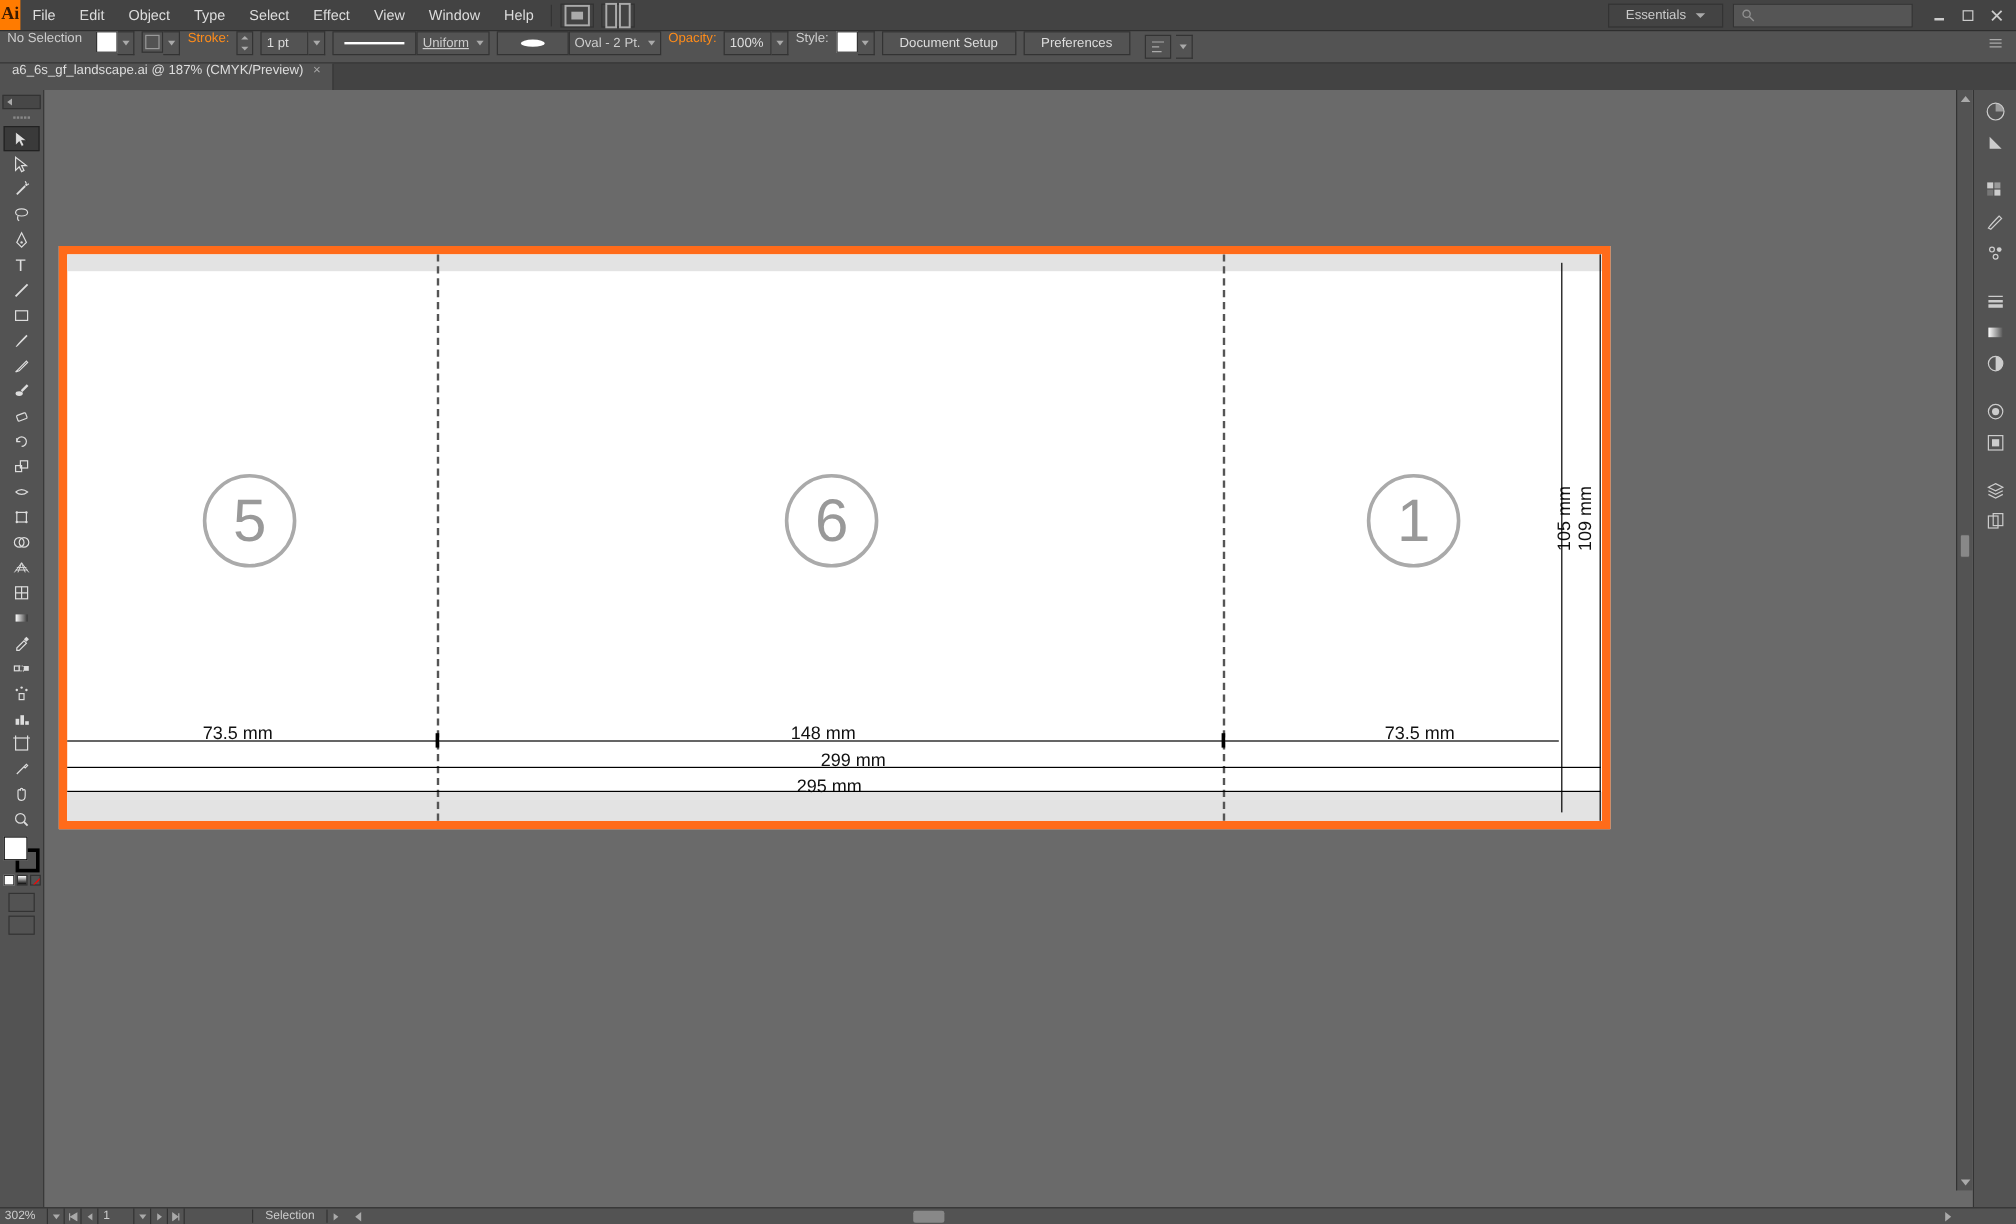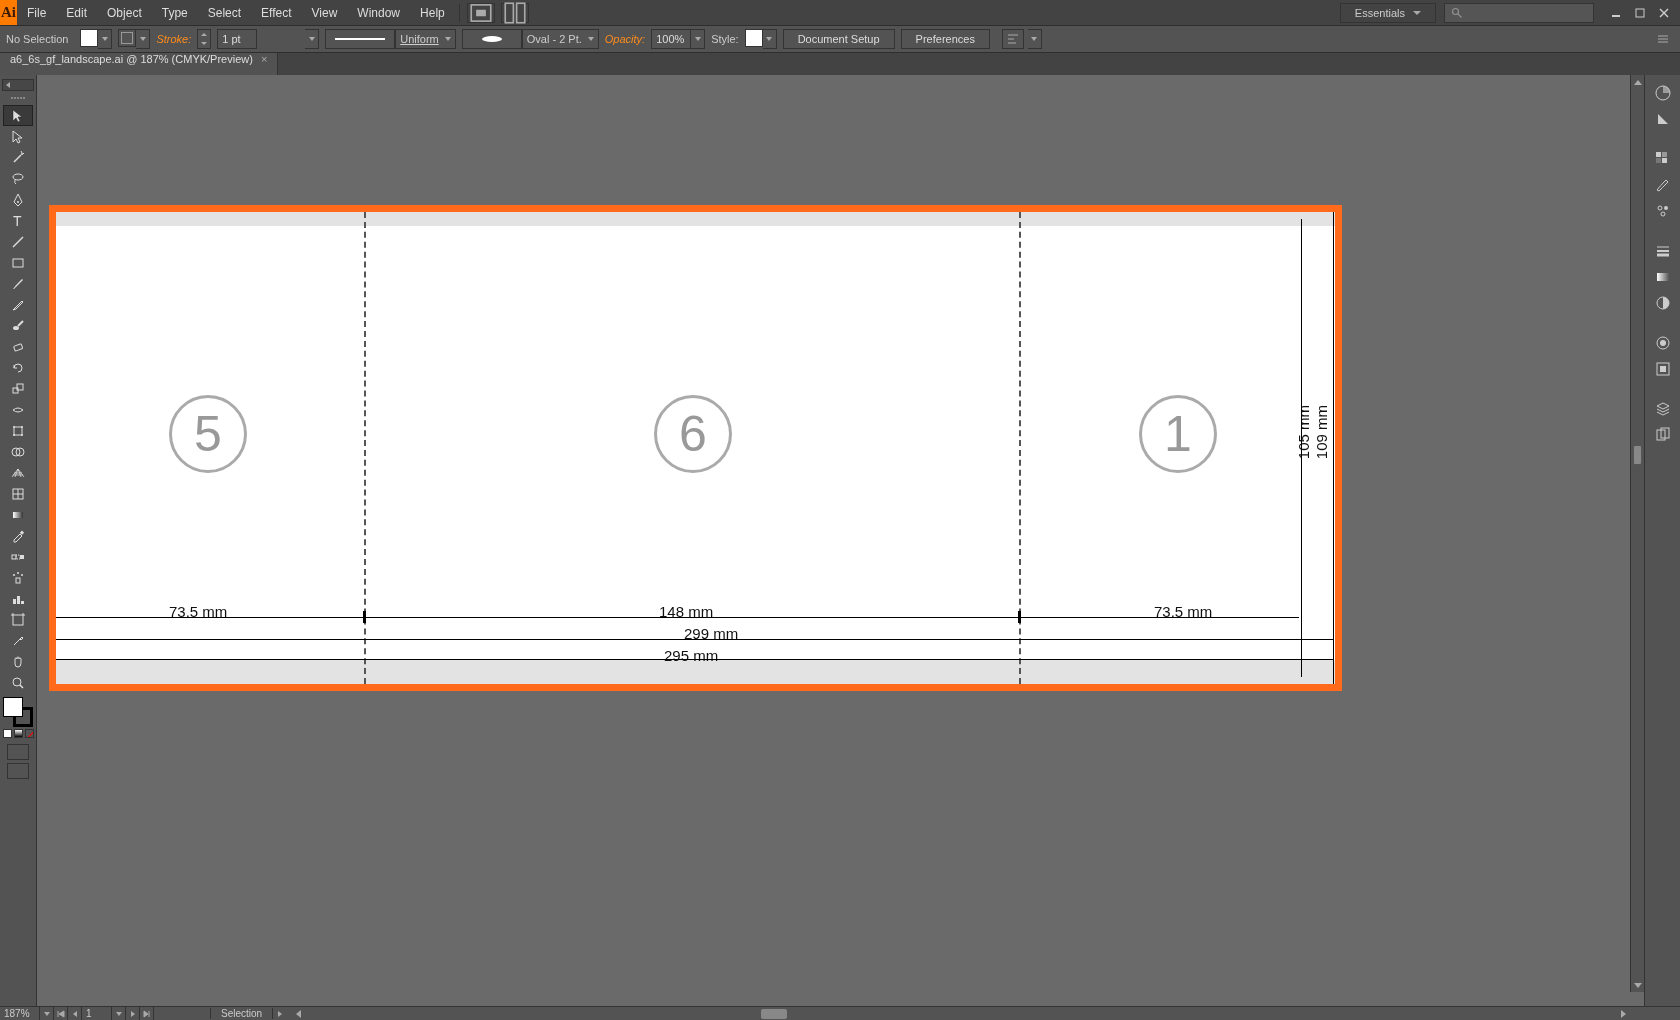--- a/index.html
+++ b/index.html
@@ -13,23 +13,23 @@
 .menu-iconbtn { width: 28px; height: 20px; border: 1px solid #333; margin: 0 3px; display: flex; align-items: center; justify-content: center; background: #434343; }
 .menu-spacer { flex: 1; }
 .workspace-switch { height: 20px; padding: 0 14px; border: 1px solid #333; display: flex; align-items: center; font-size: 11px; color: #ccc; margin-right: 8px; }
 .workspace-switch::after { content: ""; width: 0; height: 0; border-left: 4px solid transparent; border-right: 4px solid transparent; border-top: 4px solid #aaa; margin-left: 8px; }
 .search-box { width: 150px; height: 20px; background: #555; border: 1px solid #333; margin-right: 10px; display: flex; align-items: center; padding-left: 6px; }
 .search-box svg { opacity: .5; }
 .win-btns { display: flex; gap: 0; margin-right: 4px; }
 .win-btn { width: 24px; height: 18px; display: flex; align-items: center; justify-content: center; color: #ccc; }
 
 
-.controlbar { height: 28px; background: #535353; border-top: 1px solid #2e2e2e; border-bottom: 1px solid #2e2e2e; display: flex; align-items: center; color: #ccc; font-size: 11px; padding: 0 6px; gap: 6px; }
+.controlbar { height: 28px; background: #535353; border-top: 1px solid #2e2e2e; border-bottom: 1px solid #2e2e2e; display: flex; color: #ccc; font-size: 11px; padding: 0 6px; gap: 6px; }
 .ctl-label { color: #ccc; }
-.ctl-label.orange { color: #ff8c1a; font-style: italic; }
+.ctl-label.orange { color: #ff8c1a; }
 .swatch { width: 18px; height: 18px; border: 1px solid #333; background: #fff; }
 .swatch-inner { width: 18px; height: 18px; border: 1px solid #333; background: #535353; display:flex; align-items:center; justify-content:center;}
 .swatch-inner::before{content:""; width:10px;height:10px; border:1px solid #999;}
 .dd { height: 20px; border: 1px solid #333; background: #535353; display: flex; align-items: center; padding: 0 4px 0 8px; font-size: 11px; position: relative; }
 .dd::after { content: ""; width: 0; height: 0; border-left: 3px solid transparent; border-right: 3px solid transparent; border-top: 4px solid #aaa; margin-left: 6px; }
 .dd-arrow-btn{width:14px;height:20px;border:1px solid #333;border-left:none;display:flex;align-items:center;justify-content:center;background:#535353;}
 .dd-arrow-btn::before{content:"";width:0;height:0;border-left:3px solid transparent;border-right:3px solid transparent;border-top:4px solid #aaa;}
 .stroke-preview{width:70px;height:20px;border:1px solid #333;display:flex;align-items:center;justify-content:center;background:#535353;}
 .stroke-preview .line{width:50px;height:2px;background:#fff;}
 .brush-preview{width:60px;height:20px;border:1px solid #333;display:flex;align-items:center;justify-content:center;background:#535353;gap:4px;}
@@ -194,21 +194,21 @@
   </div>
   <div style="display:flex;">
     <div class="swatch-inner"></div>
     <div class="dd-arrow-btn"></div>
   </div>
   <span class="ctl-label orange">Stroke:</span>
   <div class="spinner">
       <div></div>
       <div></div>
     </div>
-  <div style="display:flex;gap:48px;">
+  <div style="display:flex;">
     <input class="ctl-input" value="1 pt" style="">
     <div class="dd-arrow-btn"></div>
   </div>
   <div style="display:flex;">
     <div class="stroke-preview">
         <div class="line"></div>
       </div>
     <div class="dd" style="padding-left:4px;text-decoration:underline;">Uniform</div>
   </div>
   <div style="display:flex;">
@@ -570,21 +570,21 @@
     <div class="panel-icon">
         <svg viewBox="0 0 18 18">
           <rect x="3" y="4" width="8" height="10" fill="none" stroke="#ccc"></rect>
           <rect x="7" y="2" width="8" height="10" fill="none" stroke="#ccc"></rect>
         </svg>
       </div>
   </div>
 </div>
 
 <div class="statusbar">
-  <div class="status-zoom">187%</div>
+  <div class="status-zoom">302%</div>
   <div class="status-zoom-dd"></div>
   <div class="nav-btn">
       <svg width="8" height="8">
         <path d="M1 1 L1 7 M7 1 L2 4 L7 7 Z" fill="#aaa" stroke="#aaa"></path>
       </svg>
     </div>
   <div class="nav-btn">
       <svg width="8" height="8">
         <path d="M6 1 L2 4 L6 7 Z" fill="#aaa"></path>
       </svg>

